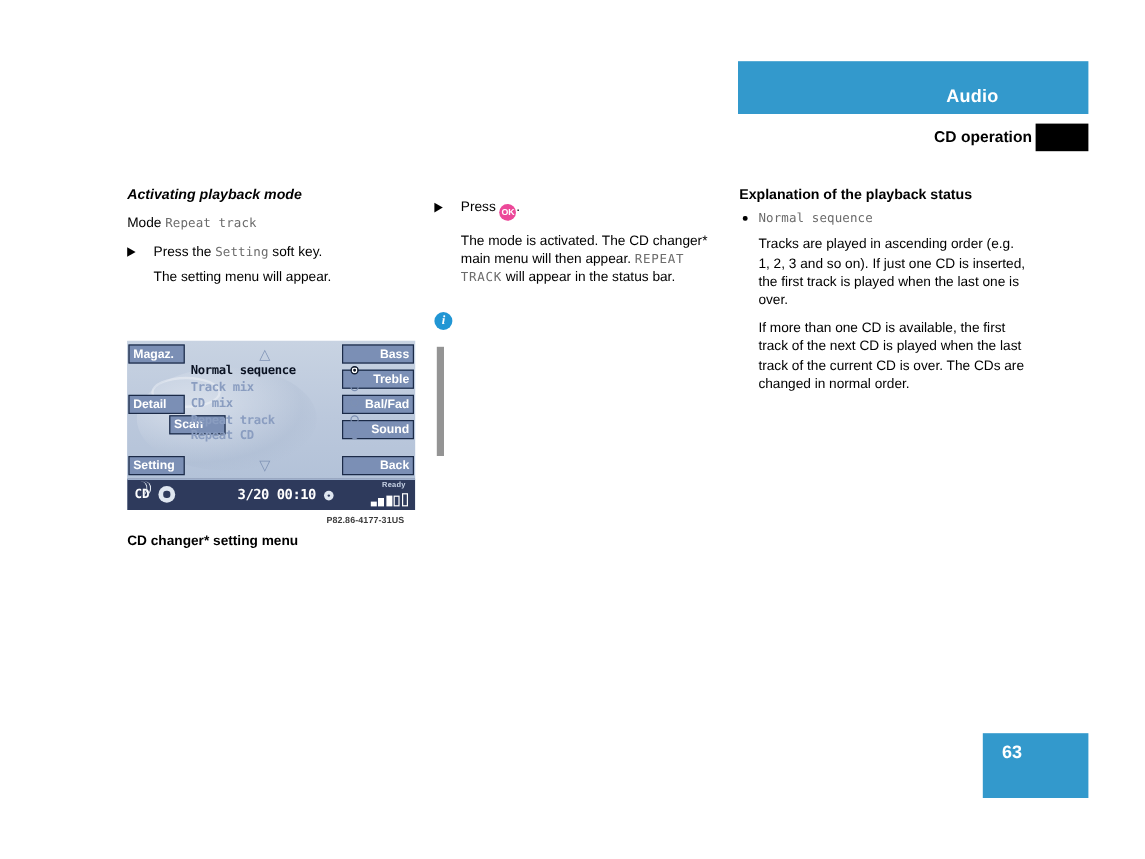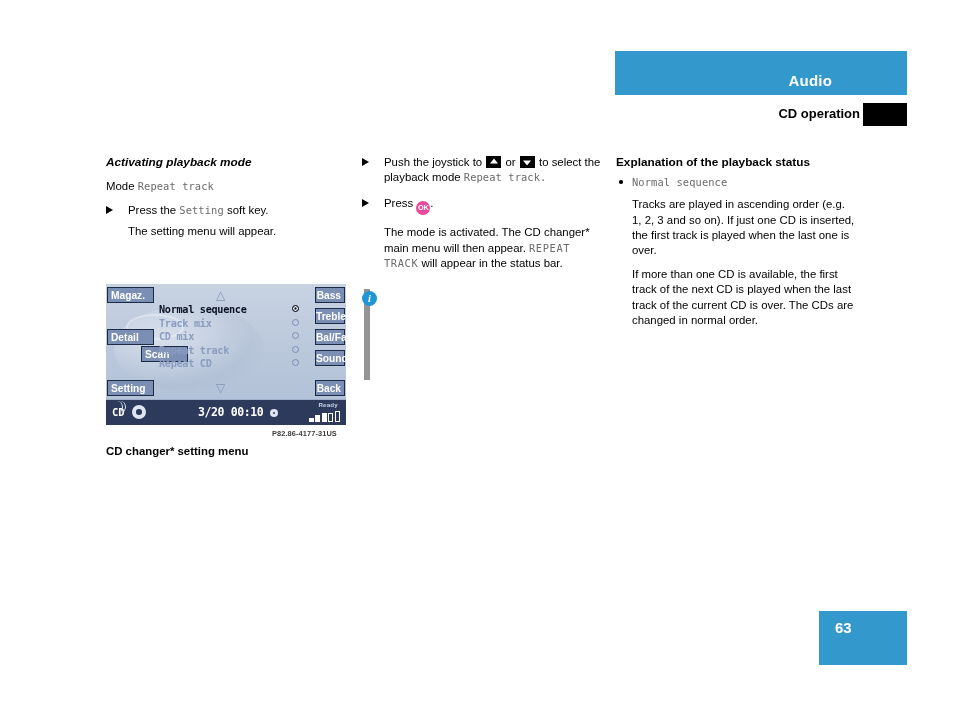--- a/index.html
+++ b/index.html
@@ -247,21 +247,21 @@
     background: #7b8fb5;
     border: 1.4px solid #1b2a47;
     color: #ffffff;
     font-size: 10.2px;
     font-weight: bold;
     line-height: 15.5px;
     box-sizing: border-box;
     font-family: "Liberation Sans", sans-serif;
   }
   .softkey.left  { left: 1px;  width: 47px; text-align: left;  padding-left: 3px; }
-  .softkey.right { right: 1px; width: 30px; text-align: right; padding-right: 3px; }
+  .softkey.right { right: 1px; width: 60px; text-align: right; padding-right: 3px; }
 
   .k-magaz   { top: 3px; }
   .k-detail  { top: 45px; }
   .k-scan    { top: 62px; margin-left: 34px; }
   .k-setting { top: 96px; }
   .k-bass    { top: 3px; }
   .k-treble  { top: 24px; }
   .k-balfad  { top: 45px; }
   .k-sound   { top: 66px; }
   .k-back    { top: 96px; }
@@ -539,29 +539,20 @@
         </div>
       </div>
     </div>
   </div>
   <div class="fig-code">P82.86-4177-31US</div>
   <div class="fig-caption">CD changer* setting menu</div>
 
   <div class="col-divider"></div>
 
   <div class="col col-mid">
-    <div class="step">
-      <span class="tri"></span>
-      <span>Push the joystick to</span>
-      <span class="jkey up"></span>
-      <span>or</span>
-      <span class="jkey down"></span>
-      <span>to select the playback mode</span>
-      <span class="mono">Repeat track</span><span class="mono">.</span>
-    </div>
 
     <div class="step" style="margin-top:11px;">
       <span class="tri"></span>
       <span>Press</span>
       <span class="okkey">OK</span><span>.</span>
     </div>
 
     <div class="cont" style="margin-top:10px;">
       <span>The mode is activated. The CD changer* main menu will then appear.</span>
       <span class="mono-caps">REPEAT TRACK</span>

